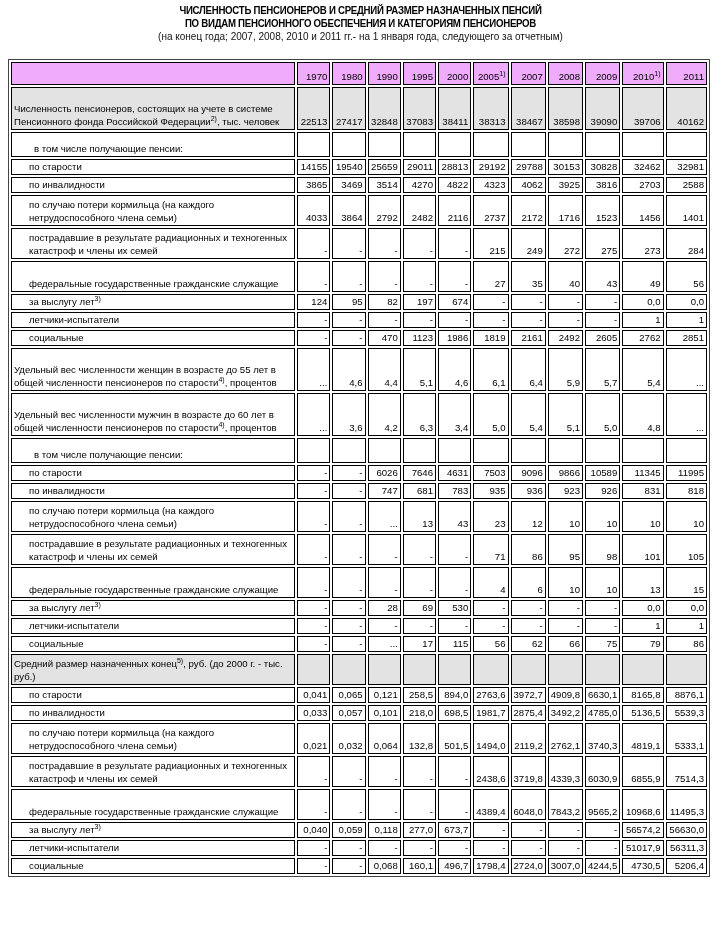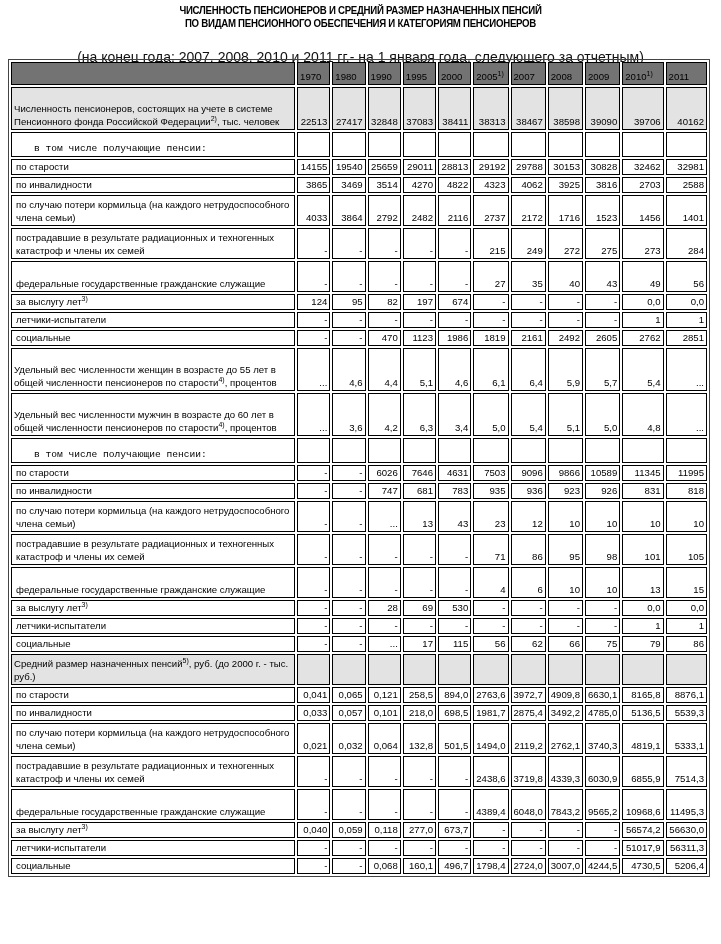--- a/index.html
+++ b/index.html
@@ -1,25 +1,25 @@
 <!DOCTYPE html>
 <html><head>
 <meta charset="utf-8">
 <style>
   html, body { margin: 0; padding: 0; background: #ffffff; }
   body { width: 721px; height: 944px; overflow: hidden; font-family: "Liberation Sans", sans-serif; color: #000; }
   .hdr { text-align: center; padding-top: 4px; }
   .hdr .t1, .hdr .t2 { font-family: "Liberation Sans", sans-serif; font-weight: bold; font-size: 10.5px; line-height: 13px; letter-spacing: -0.3px; transform: scaleX(0.92); }
-  .hdr .t3 { font-size: 14px; line-height: 13px; color: #111; margin-top: 21px; }
+  .hdr .t3 { font-size: 10px; line-height: 13px; color: #111; }
   table.data { border-collapse: separate; border-spacing: 2px; width: 702px; table-layout: fixed; font-size: 9.6px; position: absolute; left: 8px; top: 59px; border: 1px solid #444; }
   table.data td { border: 1px solid #000; padding: 0 2px 1px 2px; vertical-align: bottom; text-align: right; line-height: 13px; white-space: nowrap; overflow: hidden; }
   table.data td.lbl { text-align: left; white-space: normal; vertical-align: bottom; padding-left: 2px; }
-  table.data td.lbl.ind { padding-left: 4px; }
-  table.data td.lbl.ind2 { padding-left: 22px; font-family: Liberation Mono, monospace; }
-  table.data tr.head td { background: #737373; text-align: left; vertical-align: bottom; height: 20px; }
+  table.data td.lbl.ind { padding-left: 17px; }
+  table.data td.lbl.ind2 { padding-left: 22px; }
+  table.data tr.head td { background: #f0abfc; text-align: right; vertical-align: bottom; height: 20px; }
   table.data tr.grey td { background: #e3e3e3; }
   sup { font-size: 7px; line-height: 0; vertical-align: 4px; }
   .r14 td { height: 13px; }
   .r2 td { height: 28px; }
   .r3 td { height: 40px; }
   .rsub td { height: 22px; }
 </style>
 </head>
 <body>
 
@@ -347,21 +347,21 @@
         <td>17</td>
         <td>115</td>
         <td>56</td>
         <td>62</td>
         <td>66</td>
         <td>75</td>
         <td>79</td>
         <td>86</td>
       </tr>
       <tr class="grey r2">
-        <td class="lbl "><span>Средний размер назначенных пенсий</span><sup>5)</sup><span>, руб. (до 2000 г. - тыс. руб.)</span></td>
+        <td class="lbl "><span>Средний размер назначенных конец</span><sup>5)</sup><span>, руб. (до 2000 г. - тыс. руб.)</span></td>
         <td></td>
         <td></td>
         <td></td>
         <td></td>
         <td></td>
         <td></td>
         <td></td>
         <td></td>
         <td></td>
         <td></td>

